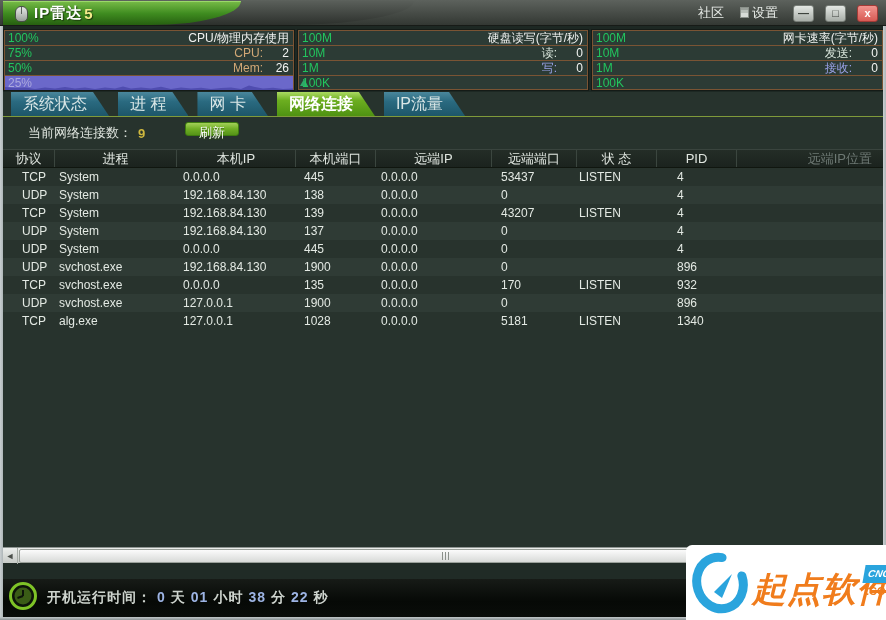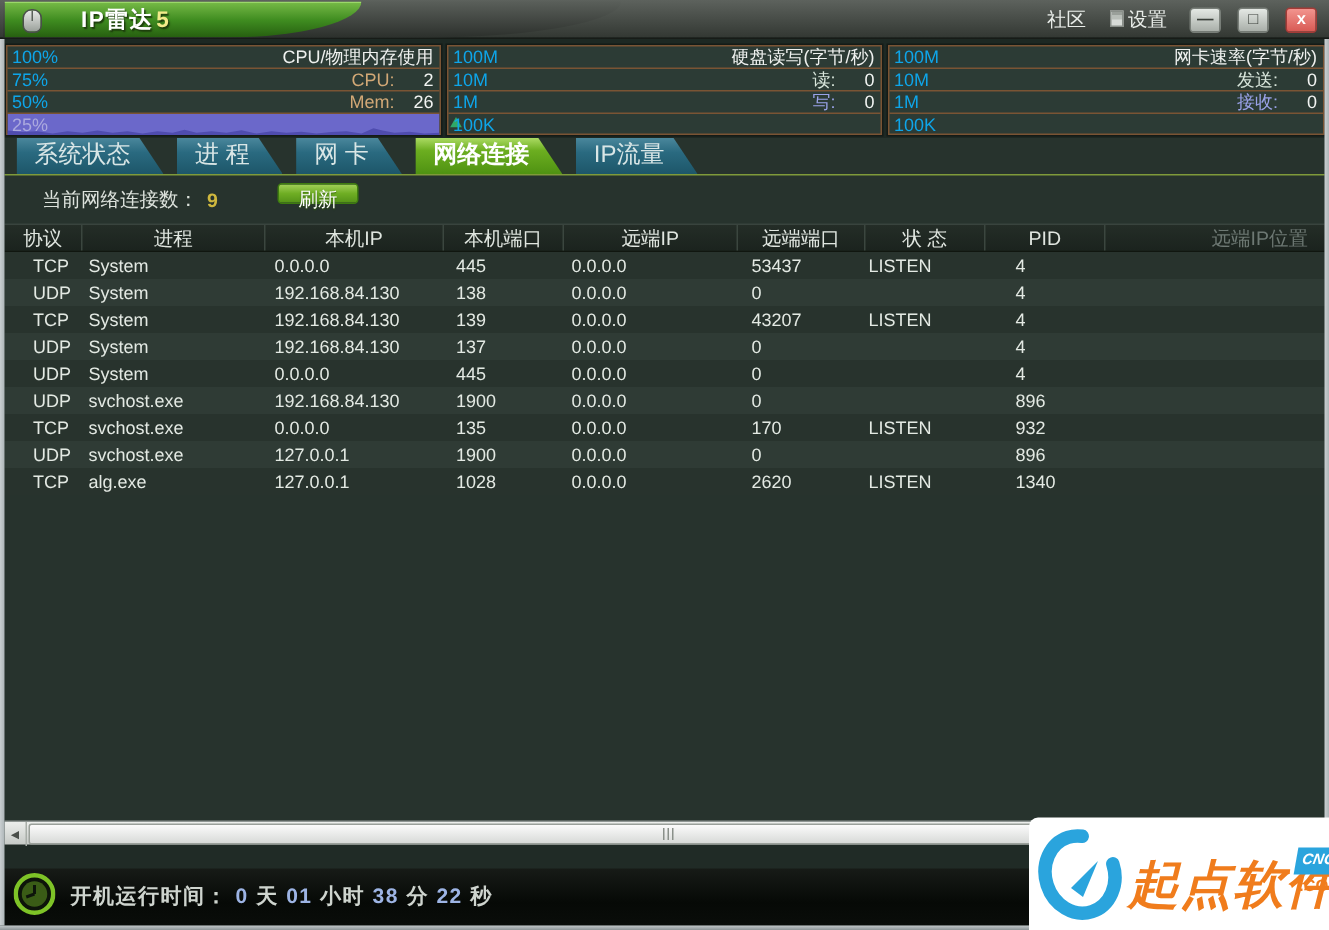--- a/index.html
+++ b/index.html
@@ -16,37 +16,37 @@
   #titlebar { position:absolute; left:0; top:0; width:886px; height:26px;
     background:linear-gradient(180deg,#5d625d 0%,#4a4f4a 45%,#333833 100%); border-bottom:1px solid #171b17; z-index:6; }
   #logo-tail { position:absolute; left:2px; top:1px; width:412px; height:24px;
     background:linear-gradient(180deg,#5a5f5a,#2c302c); border-bottom-right-radius:130px 24px; }
   #logo-plate { position:absolute; left:3px; top:1px; width:238px; height:24px;
     background:linear-gradient(180deg,#74b845 0%,#3f8c20 50%,#265f10 100%);
     border-bottom-right-radius:90px 24px; border-top:1px solid #9bd86a; display:flex; align-items:center; }
   #mouse-icon { width:13px; height:16px; margin:0 6px 0 12px; border-radius:6px 6px 5px 5px;
     background:linear-gradient(180deg,#e8eae8,#9aa09a); border:1px solid #4a4f4a; position:relative; }
   #mouse-icon:before { content:""; position:absolute; left:5px; top:0; width:1px; height:7px; background:#5a605a; }
-  #title-text { color:#ffffff; font-size:15px; font-weight:bold; text-shadow:1px 1px 1px #1c3a0c; letter-spacing:1px;margin-left:20px; }
+  #title-text { color:#ffffff; font-size:15px; font-weight:bold; text-shadow:1px 1px 1px #1c3a0c; letter-spacing:1px; }
   #title-ver { color:#f2ea8a; font-size:15px; font-weight:bold; text-shadow:1px 1px 1px #1c3a0c; margin-left:2px; }
   #titlebar-right { position:absolute; right:8px; top:0; height:26px; display:flex; align-items:center; gap:8px; }
   .tb-link { color:#e9ede9; font-size:13px; cursor:pointer; padding:0 4px; }
   #settings-icon { display:inline-block; width:9px; height:11px; background:#d8dcd8; border:1px solid #8a908a;
     box-shadow:inset 0 2px 0 #9aa09a, inset 0 5px 0 #b8beb8; margin-right:3px; vertical-align:-1px; }
   .win-btn { width:21px; height:17px; border-radius:3px; font-size:11px; line-height:15px; text-align:center;
     cursor:pointer; margin-left:3px; }
   .win-btn.gray { background:linear-gradient(180deg,#e4e8e4,#a8aea8); border:1px solid #787e78; color:#3a3f3a; font-weight:bold; }
   .win-btn.red { background:linear-gradient(180deg,#f2948e,#d85a54); border:1px solid #a33b37; color:#fff; font-weight:bold; }
 
   
   #panelstrip { position:absolute; left:3px; top:26px; width:880px; height:66px; background:#1d2823; }
   .panel { position:absolute; top:4px; height:60px; background:#2c3b35; border:1px solid #7a5434; box-shadow:0 0 0 1px #141b17; }
   .prow { position:relative; height:15px; border-bottom:1px solid #7a5434; display:flex; align-items:center; justify-content:space-between; }
   .prow:last-child { border-bottom:none; height:14px; }
-  .scale-label { color:#0ea5e9; font-size:12px; padding-left:3px; line-height:13px; z-index:2; }
+  .scale-label { color:#22c55e; font-size:12px; padding-left:3px; line-height:13px; z-index:2; }
   .panel-title { color:#eff1ef; font-size:12px; padding-right:4px; }
   .pstat { display:flex; align-items:center; padding-right:4px; }
   .pstat .plabel { font-size:12px; }
   .pstat .pvalue { color:#f2f4f2; font-size:12px; min-width:26px; text-align:right; }
   .lab-tan { color:#d2a876; }
   .lab-pale { color:#d9e6dc; }
   .lab-blue { color:#9aa2e8; }
   .memfill { position:absolute; left:0; top:0; width:100%; height:14px; z-index:1; }
   .memfill svg { display:block; }
   .mem-label { position:relative; z-index:2; color:#aba9de; }
@@ -334,21 +334,21 @@
           <div class="tc c6"></div>
           <div class="tc c7">896</div>
           <div class="tc c8"></div>
         </div>
         <div class="trow grid9 odd">
           <div class="tc c0">TCP</div>
           <div class="tc c1">alg.exe</div>
           <div class="tc c2">127.0.0.1</div>
           <div class="tc c3">1028</div>
           <div class="tc c4">0.0.0.0</div>
-          <div class="tc c5">2620</div>
+          <div class="tc c5">5181</div>
           <div class="tc c6">LISTEN</div>
           <div class="tc c7">1340</div>
           <div class="tc c8"></div>
         </div>
       </div>
 
     <div id="hscroll">
       <div id="hscroll-arrow">◄</div>
       <div id="hscroll-thumb">
           <i></i>

